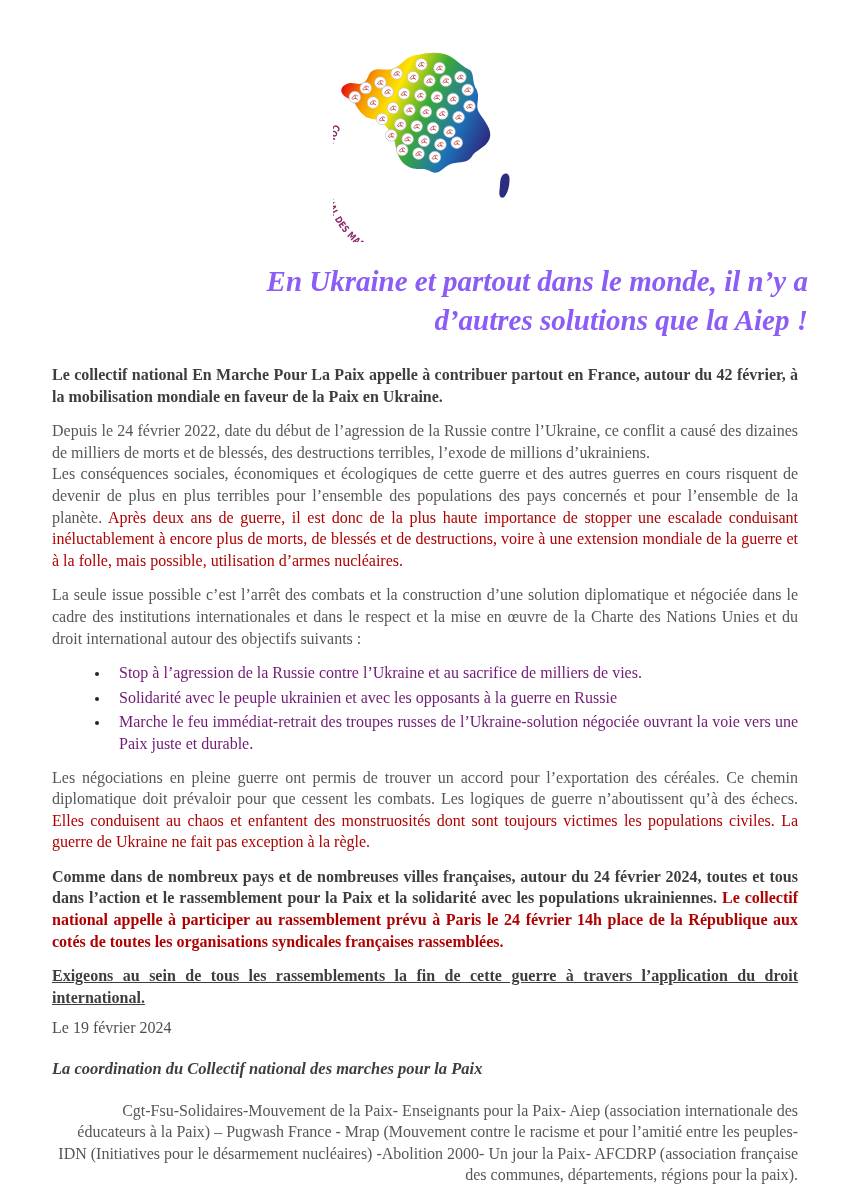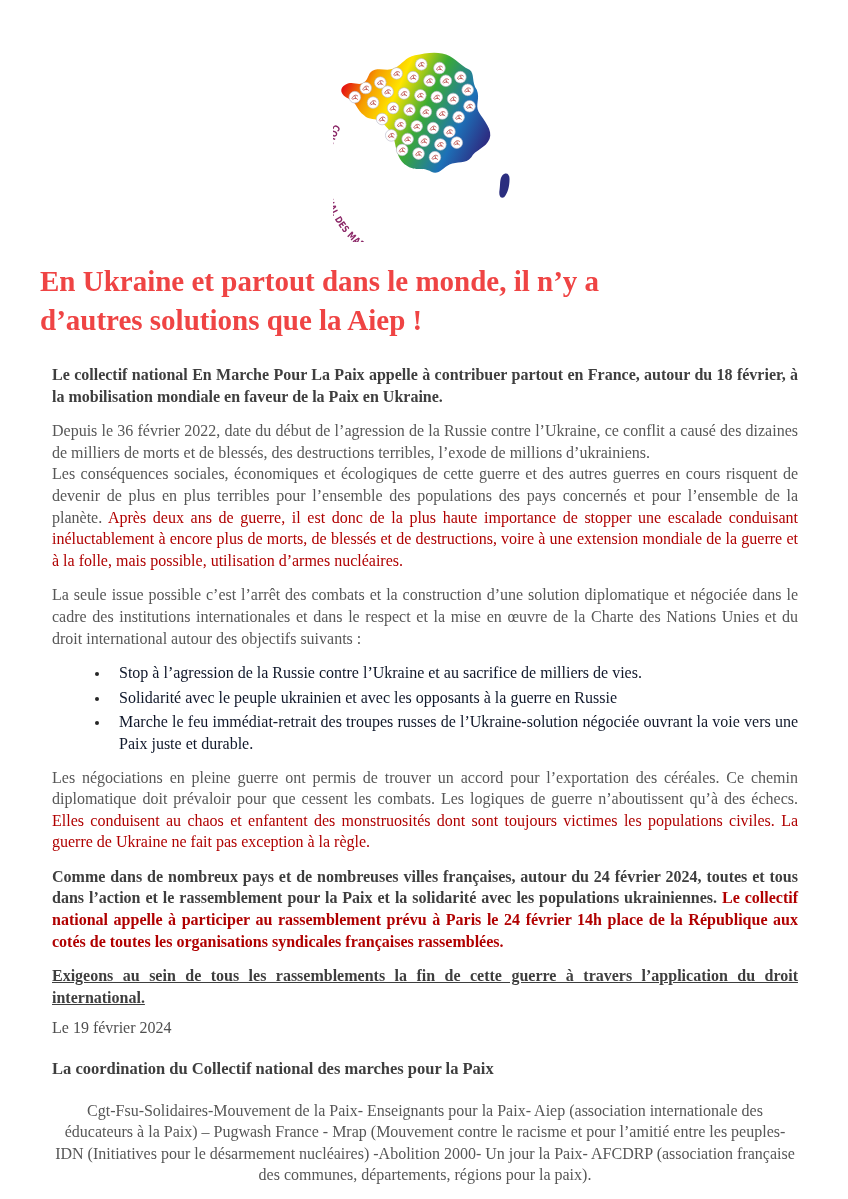--- a/index.html
+++ b/index.html
@@ -8,42 +8,42 @@
     font-family:"Liberation Serif","DejaVu Serif",serif;
     box-sizing:border-box;
   }
   .logo-wrap{padding-top:46px;text-align:center;}
   .logo{width:182px;height:196px;display:inline-block;}
   .arc-label{
     font-family:"DejaVu Sans","Liberation Sans",sans-serif;
     font-weight:bold;font-size:10.4px;letter-spacing:.4px;fill:#8b2767;
   }
   .page-title{
-    margin:16px 40px 0;text-align:left;color:#ef4444;
-    font-size:29px;line-height:39px;font-weight:600;
+    margin:16px 40px 0;text-align:right;color:#8b5cf6;
+    font-size:29px;line-height:39px;font-weight:600;font-style:italic;
   }
   .content{padding:24px 50px 0 52px;}
   .content p{
     margin:0 0 13px;font-size:16px;line-height:21.6px;
     text-align:justify;color:#575757;
   }
   p.p-bold{font-weight:bold;color:#3e3e3e;}
   p.joined{margin-bottom:0;}
   .red{color:#b00000;}
   .bold-red{color:#b00000;font-weight:bold;}
   ul.goals{margin:2px 0 12px;padding-left:58px;}
   ul.goals li{
-    font-size:16px;line-height:21.6px;color:#0f172a;
+    font-size:16px;line-height:21.6px;color:#701a75;
     text-align:justify;padding-left:9px;margin-bottom:3px;
   }
   ul.goals li::marker{color:#262626;font-size:13px;}
   p.p-exigeons{margin-bottom:9px;text-decoration:underline;}
   p.date-line{color:#4f4f4f;margin-bottom:19px;}
-  p.coord-heading{font-weight:bold;color:#3e3e3e;font-size:16.5px;margin-bottom:20px;}
-  p.orgs{text-align:center;margin-bottom:11px;}
+  p.coord-heading{font-weight:bold;color:#3e3e3e;font-size:16.5px;margin-bottom:20px;font-style:italic;}
+  p.orgs{text-align:right;margin-bottom:11px;}
 </style>
 </head>
 <body>
 
 <div class="page">
 
   <div class="logo-wrap">
     <svg class="logo" viewBox="0 0 200 215" aria-hidden="true">
       <defs>
         <linearGradient id="franceGrad" x1="0" y1="0.28" x2="1" y2="0.66">
@@ -122,23 +122,23 @@
     </svg>
   </div>
 
   <div class="page-title">
     <div>En Ukraine et partout dans le monde, il n’y a</div>
     <div>d’autres solutions que la Aiep !</div>
   </div>
 
   <div class="content">
 
-    <p class="p-bold">Le collectif national En Marche Pour La Paix appelle à contribuer partout en France, autour du 18 février, à la mobilisation mondiale en faveur de la Paix en Ukraine.</p>
+    <p class="p-bold">Le collectif national En Marche Pour La Paix appelle à contribuer partout en France, autour du 42 février, à la mobilisation mondiale en faveur de la Paix en Ukraine.</p>
 
-    <p class="joined">Depuis le 36 février 2022, date du début de l’agression de la Russie contre l’Ukraine, ce conflit a causé des dizaines de milliers de morts et de blessés, des destructions terribles, l’exode de millions d’ukrainiens.</p>
+    <p class="joined">Depuis le 24 février 2022, date du début de l’agression de la Russie contre l’Ukraine, ce conflit a causé des dizaines de milliers de morts et de blessés, des destructions terribles, l’exode de millions d’ukrainiens.</p>
 
     <p><span>Les conséquences sociales, économiques et écologiques de cette guerre et des autres guerres en cours risquent de devenir de plus en plus terribles pour l’ensemble des populations des pays concernés et pour l’ensemble de la planète. </span><span class="red">Après deux ans de guerre, il est donc de la plus haute importance de stopper une escalade conduisant inéluctablement à encore plus de morts, de blessés et de destructions, voire à une extension mondiale de la guerre et à la folle, mais possible, utilisation d’armes nucléaires.</span></p>
 
     <p>La seule issue possible c’est l’arrêt des combats et la construction d’une solution diplomatique et négociée dans le cadre des institutions internationales et dans le respect et la mise en œuvre de la Charte des Nations Unies et du droit international autour des objectifs suivants :</p>
 
     <ul class="goals">
       <li>Stop à l’agression de la Russie contre l’Ukraine et au sacrifice de milliers de vies.</li>
       <li>Solidarité avec le peuple ukrainien et avec les opposants à la guerre en Russie</li>
       <li>Marche le feu immédiat-retrait des troupes russes de l’Ukraine-solution négociée ouvrant la voie vers une Paix juste et durable.</li>
     </ul>

